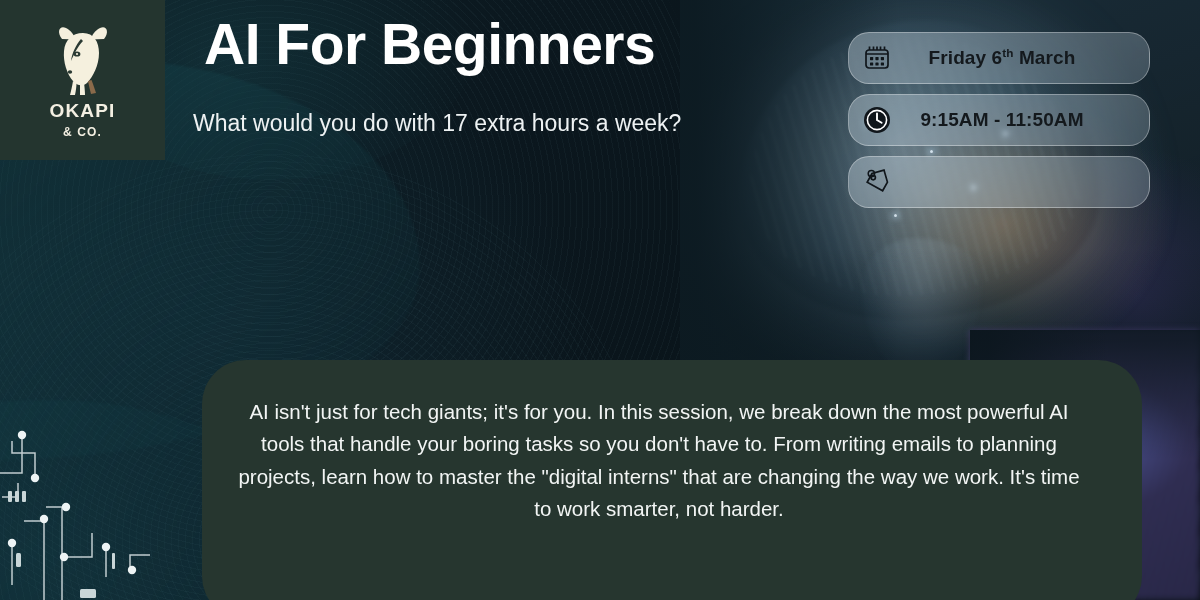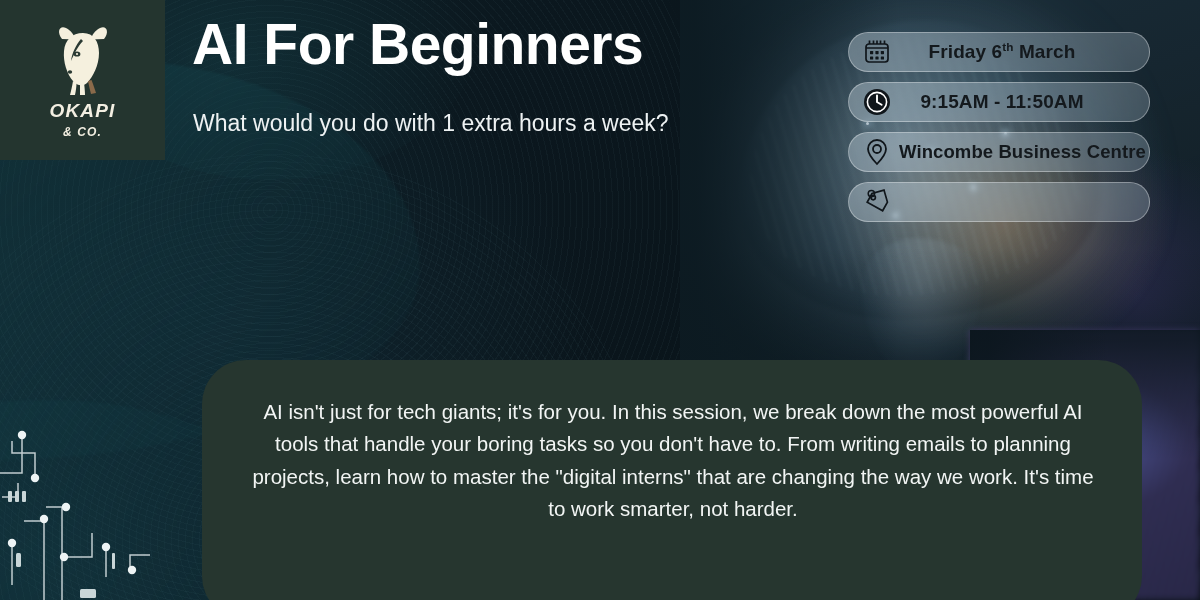--- a/index.html
+++ b/index.html
@@ -167,21 +167,20 @@
   
   .logo-block {
     position: absolute;
     left: 0; top: 0;
     width: 165px; height: 160px;
     background: #24352f;
     display: flex;
     flex-direction: column;
     align-items: center;
     justify-content: center;
-    font-style: italic;
   }
   .logo-mark { width: 66px; height: 74px; }
   .logo-name {
     margin-top: 4px;
     color: #f3efe2;
     font-size: 19px;
     font-weight: 700;
     letter-spacing: 1.2px;
     line-height: 1;
   }
@@ -190,21 +189,21 @@
     color: #f3efe2;
     font-size: 12px;
     font-weight: 700;
     letter-spacing: 1.1px;
     line-height: 1;
   }
 
   
   .title {
     position: absolute;
-    left: 192px; top: 14px;
+    left: 204px; top: 14px;
     color: #ffffff;
     font-size: 57px;
     font-weight: 700;
     letter-spacing: -0.5px;
     line-height: 1.08;
   }
   .subtitle {
     position: absolute;
     left: 193px; top: 108px;
     width: 520px;
@@ -218,21 +217,21 @@
   .badges {
     position: absolute;
     left: 848px; top: 32px;
     width: 302px;
     display: flex;
     flex-direction: column;
     gap: 10px;
   }
   .badge {
     position: relative;
-    height: 40px;
+    height: 52px;
     border-radius: 21px;
     border: 1px solid rgba(255,255,255,0.34);
     background: linear-gradient(150deg, rgba(205,220,230,0.40), rgba(160,180,195,0.30));
     backdrop-filter: blur(2px);
     display: flex;
     align-items: center;
     overflow: hidden;
   }
   .badge-icon {
     flex: 0 0 auto;
@@ -259,21 +258,21 @@
   
   .desc-card {
     position: absolute;
     left: 202px; top: 360px;
     width: 940px; height: 260px;
     background: #26362f;
     border-radius: 44px;
   }
   .desc-text {
     position: absolute;
-    left: 42px; top: 36px;
+    left: 28px; top: 36px;
     width: 858px;
     color: #f2f5f4;
     font-size: 20.5px;
     line-height: 1.58;
     text-align: center;
   }
 </style>
 </head>
 <body>
 
@@ -345,21 +344,21 @@
       <path d="M31,16 C26,22 22,30 21,38 C24,31 28,23 33,18 Z" fill="#2a3a33"></path>
       <ellipse cx="27" cy="31" rx="3.4" ry="2.6" fill="#2a3a33"></ellipse>
       <circle cx="27" cy="31" r="1.1" fill="#f5f0de"></circle>
       <ellipse cx="20" cy="49" rx="2.2" ry="1.7" fill="#2a3a33"></ellipse>
     </svg>
     <div class="logo-name">OKAPI</div>
     <div class="logo-sub">&amp; CO.</div>
   </div>
 
   <h1 class="title">AI For Beginners</h1>
-  <p class="subtitle">What would you do with 1 extra hours a week?</p>
+  <p class="subtitle">What would you do with 17 extra hours a week?</p>
 
   <div class="badges">
 
     <div class="badge">
       <span class="badge-icon">
         <svg width="28" height="28" viewBox="0 0 28 28" fill="none" stroke="#10161b" stroke-width="1.7">
           <rect x="3" y="6" width="22" height="18" rx="3"></rect>
           <path d="M6.5,6 L6.5,2.5 M10.5,6 L10.5,2.5 M14,6 L14,2.5 M17.5,6 L17.5,2.5 M21.5,6 L21.5,2.5"></path>
           <path d="M3,10 L25,10" stroke-width="1.4"></path>
           <g fill="#10161b" stroke="none">
@@ -379,29 +378,20 @@
       <span class="badge-icon">
         <svg width="30" height="30" viewBox="0 0 30 30">
           <circle cx="15" cy="15" r="13" fill="#10161b"></circle>
           <circle cx="15" cy="15" r="9.6" fill="none" stroke="#ffffff" stroke-width="1.6"></circle>
           <path d="M15,8.4 L15,15 L19.6,17.8" fill="none" stroke="#ffffff" stroke-width="1.9" stroke-linecap="round"></path>
         </svg>
       </span>
       <span class="badge-text">9:15AM - 11:50AM</span>
     </div>
 
-    <div class="badge">
-      <span class="badge-icon">
-        <svg width="28" height="28" viewBox="0 0 28 28" fill="none" stroke="#10161b" stroke-width="1.8">
-          <path d="M14,26 C14,26 23,16.6 23,11 C23,6.03 18.97,2 14,2 C9.03,2 5,6.03 5,11 C5,16.6 14,26 14,26 Z"></path>
-          <circle cx="14" cy="11" r="4"></circle>
-        </svg>
-      </span>
-      <span class="badge-text tight">Wincombe Business Centre</span>
-    </div>
 
     <div class="badge">
       <span class="badge-icon">
         <svg width="30" height="30" viewBox="0 0 30 30" fill="none" stroke="#10161b" stroke-width="1.7">
           <path d="M5.5,12.5 L12.5,5.5 L25,5.5 L25,18 L18,25 Z" transform="rotate(-16 15 15)"></path>
           <circle cx="11.2" cy="10.6" r="2.2"></circle>
           <circle cx="9.4" cy="6.6" r="3.2" stroke-width="1.5"></circle>
         </svg>
       </span>
     </div>

